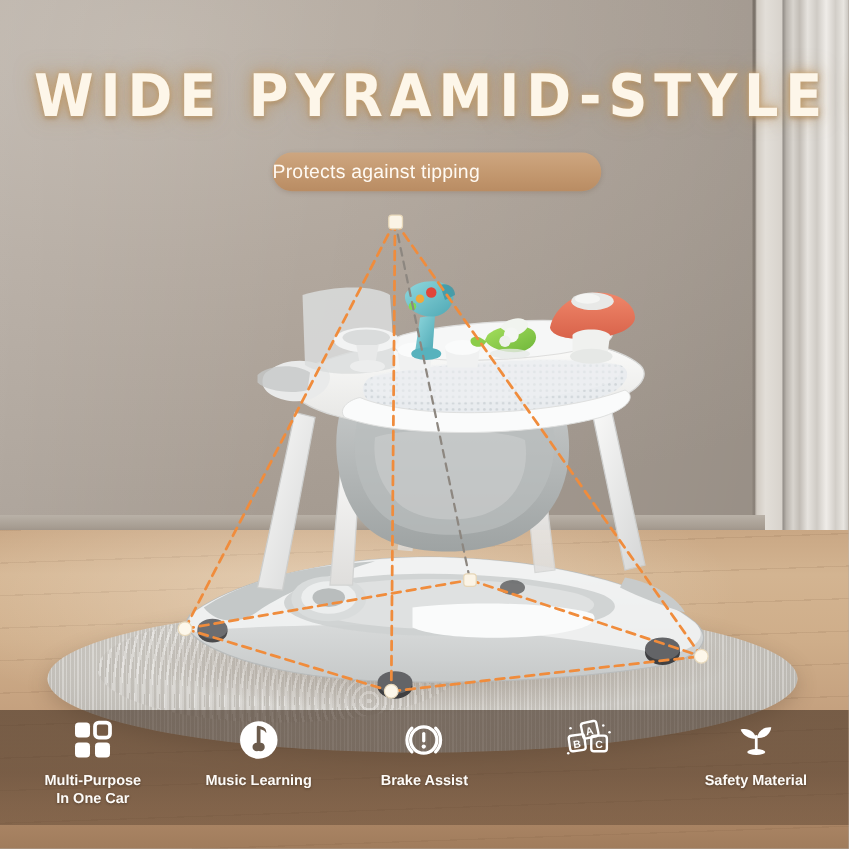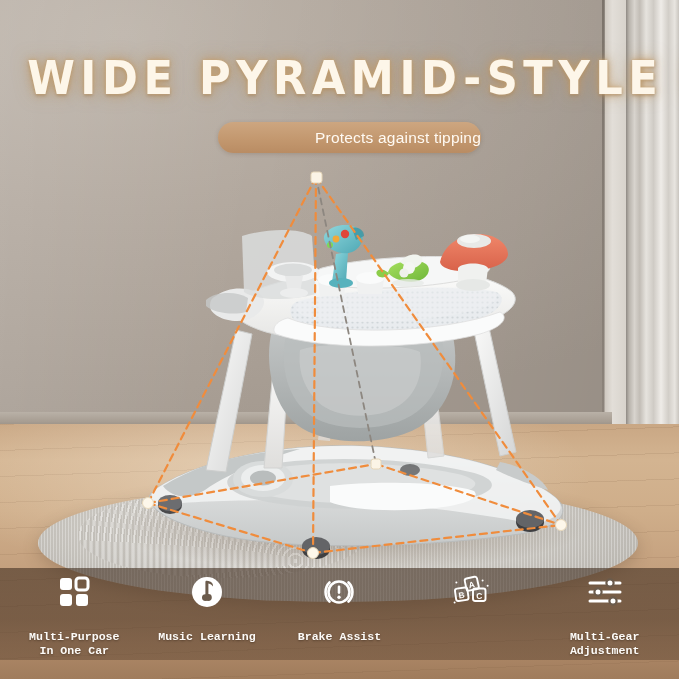--- a/index.html
+++ b/index.html
@@ -93,21 +93,21 @@
       0 0 3px rgba(201,166,120,.95),
       0 0 9px rgba(193,155,105,.85),
       0 0 18px rgba(180,140,92,.55),
       0 2px 3px rgba(120,92,60,.35);
     white-space:nowrap;
   }
   .badge{
     position:absolute;left:218px;top:122px;width:263px;height:31px;
     border-radius:16px;
     background:linear-gradient(180deg,#cda680 0%,#c3986f 55%,#b98c63 100%);
-    color:#fffaf3;font-size:15.5px;line-height:31px;text-align:right;
+    color:#fffaf3;font-size:15.5px;line-height:31px;text-align:left;
     letter-spacing:.2px;
     box-shadow:0 1px 4px rgba(90,66,44,.22);
   }
 
   
   .product{position:absolute;left:0;top:0;width:679px;height:679px;}
 
   
   .pyramid{position:absolute;left:0;top:0;width:679px;height:679px;}
 
@@ -120,22 +120,22 @@
     position:absolute;left:0;top:572px;width:679px;height:88px;
     display:flex;align-items:flex-start;justify-content:space-between;
     padding:0 8px;box-sizing:border-box;
   }
   .feature{
     flex:1 1 0;display:flex;flex-direction:column;align-items:center;
     color:#ffffff;text-align:center;
   }
   .feature .ic{height:40px;display:flex;align-items:center;justify-content:center;}
   .feature .lbl{
-    margin-top:18px;font-size:11.6px;line-height:13.6px;font-weight:700;
-    color:#fdfbf8;white-space:pre-line;text-shadow:0 1px 2px rgba(40,26,16,.45);font-family:Liberation Mono, monospace;
+    margin-top:6px;font-size:11.6px;line-height:13.6px;font-weight:700;
+    color:#fdfbf8;white-space:pre-line;text-shadow:0 1px 2px rgba(40,26,16,.45);
   }
 </style>
 </head>
 <body>
 
 <div class="stage">
 
   <div class="wall"></div>
   <div class="wall-sheen"></div>
   <div class="wall-right-panel"></div>
@@ -397,34 +397,27 @@
           <g fill="#fff">
             <circle cx="4.4" cy="7.6" r="1"></circle>
               <circle cx="30.6" cy="5.4" r="1"></circle>
             <circle cx="35.6" cy="10.8" r="1"></circle>
               <circle cx="2.6" cy="27.6" r="1"></circle>
           </g>
         </svg>
       </div>
     </div>
 
+
     <div class="feature">
       <div class="ic">
         <svg width="38" height="34" viewBox="0 0 38 34">
-          <g stroke="#fff" stroke-width="3" stroke-linecap="round">
-            <line x1="4" y1="8" x2="34" y2="8"></line>
-            <line x1="4" y1="17" x2="34" y2="17"></line>
-            <line x1="4" y1="26" x2="34" y2="26"></line>
-          </g>
-          <g fill="#fff" stroke="#6b5b4c" stroke-width="2.2">
-            <circle cx="24" cy="8" r="3.6"></circle>
-            <circle cx="12" cy="17" r="3.6"></circle>
-            <circle cx="27" cy="26" r="3.6"></circle>
-          </g>
+          <path d="M19 26 V14" stroke="#fff" stroke-width="2.2" stroke-linecap="round" fill="none"></path>
+          <path d="M19 16 C13 16 8 13 6.5 8.5 C12.5 7 17.5 10 19 15.5 Z" fill="#fff"></path>
+          <path d="M19.6 15 C20.6 9.6 25.4 6.2 31 6.8 C30.4 12.4 25.6 15.8 20 15.4 Z" fill="#fff"></path>
+          <ellipse cx="19" cy="26.6" rx="7.2" ry="2.4" fill="#fff"></ellipse>
         </svg>
       </div>
-      <div class="lbl">Multi-Gear
-Adjustment</div>
+      <div class="lbl">Safety Material</div>
     </div>
-
 
   </div>
 </div>
 
 </body></html>

